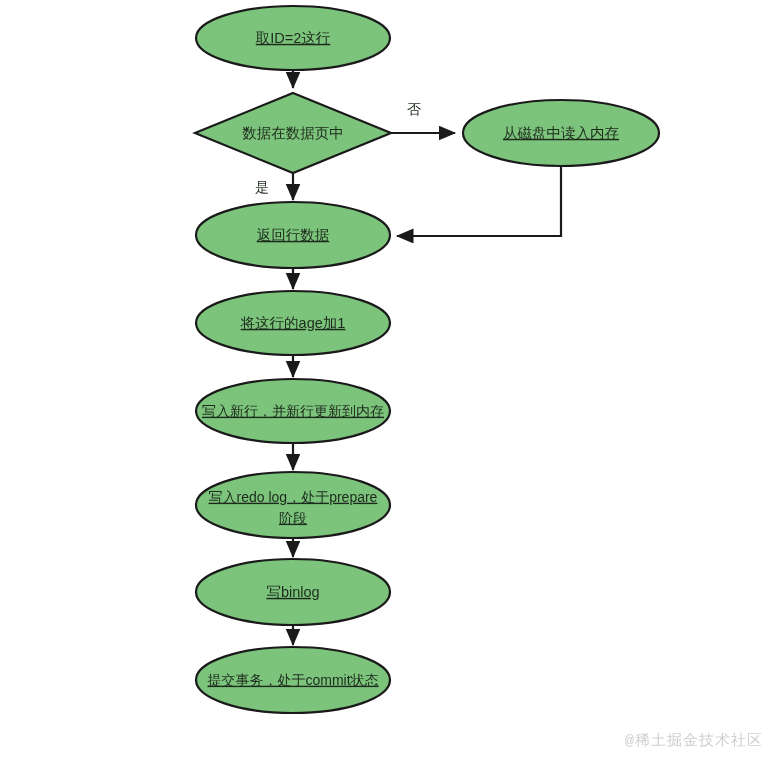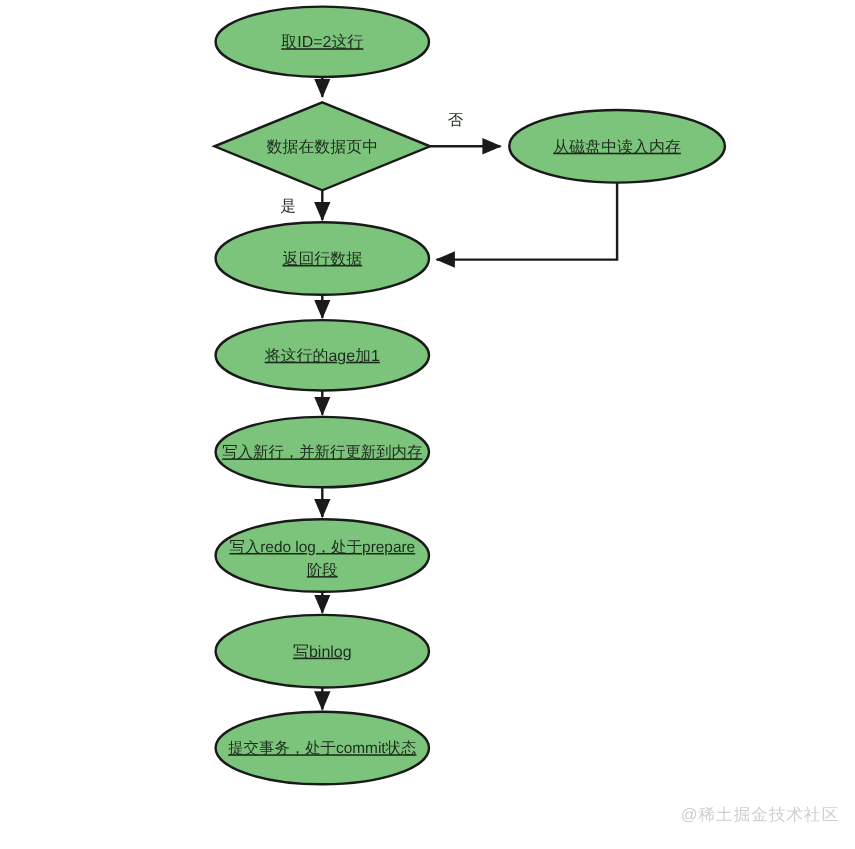--- a/index.html
+++ b/index.html
@@ -45,21 +45,21 @@
     font-family: "Liberation Sans", "DejaVu Sans", sans-serif;
     font-size: 14px;
     fill: #1d2b1d;
     text-anchor: middle;
     dominant-baseline: middle;
   }
   .watermark-text {
     position: absolute;
     right: 14px;
     bottom: 22px;
-    font-family: Liberation Sans, sans-serif;
+    font-family: Liberation Mono, monospace;
     font-size: 15px;
     color: #cfcfcf;
     letter-spacing: 1px;
     user-select: none;
   }
 </style>
 </head>
 <body>
 
 <svg id="flowchart" viewBox="0 0 777 772" xmlns="http://www.w3.org/2000/svg">

